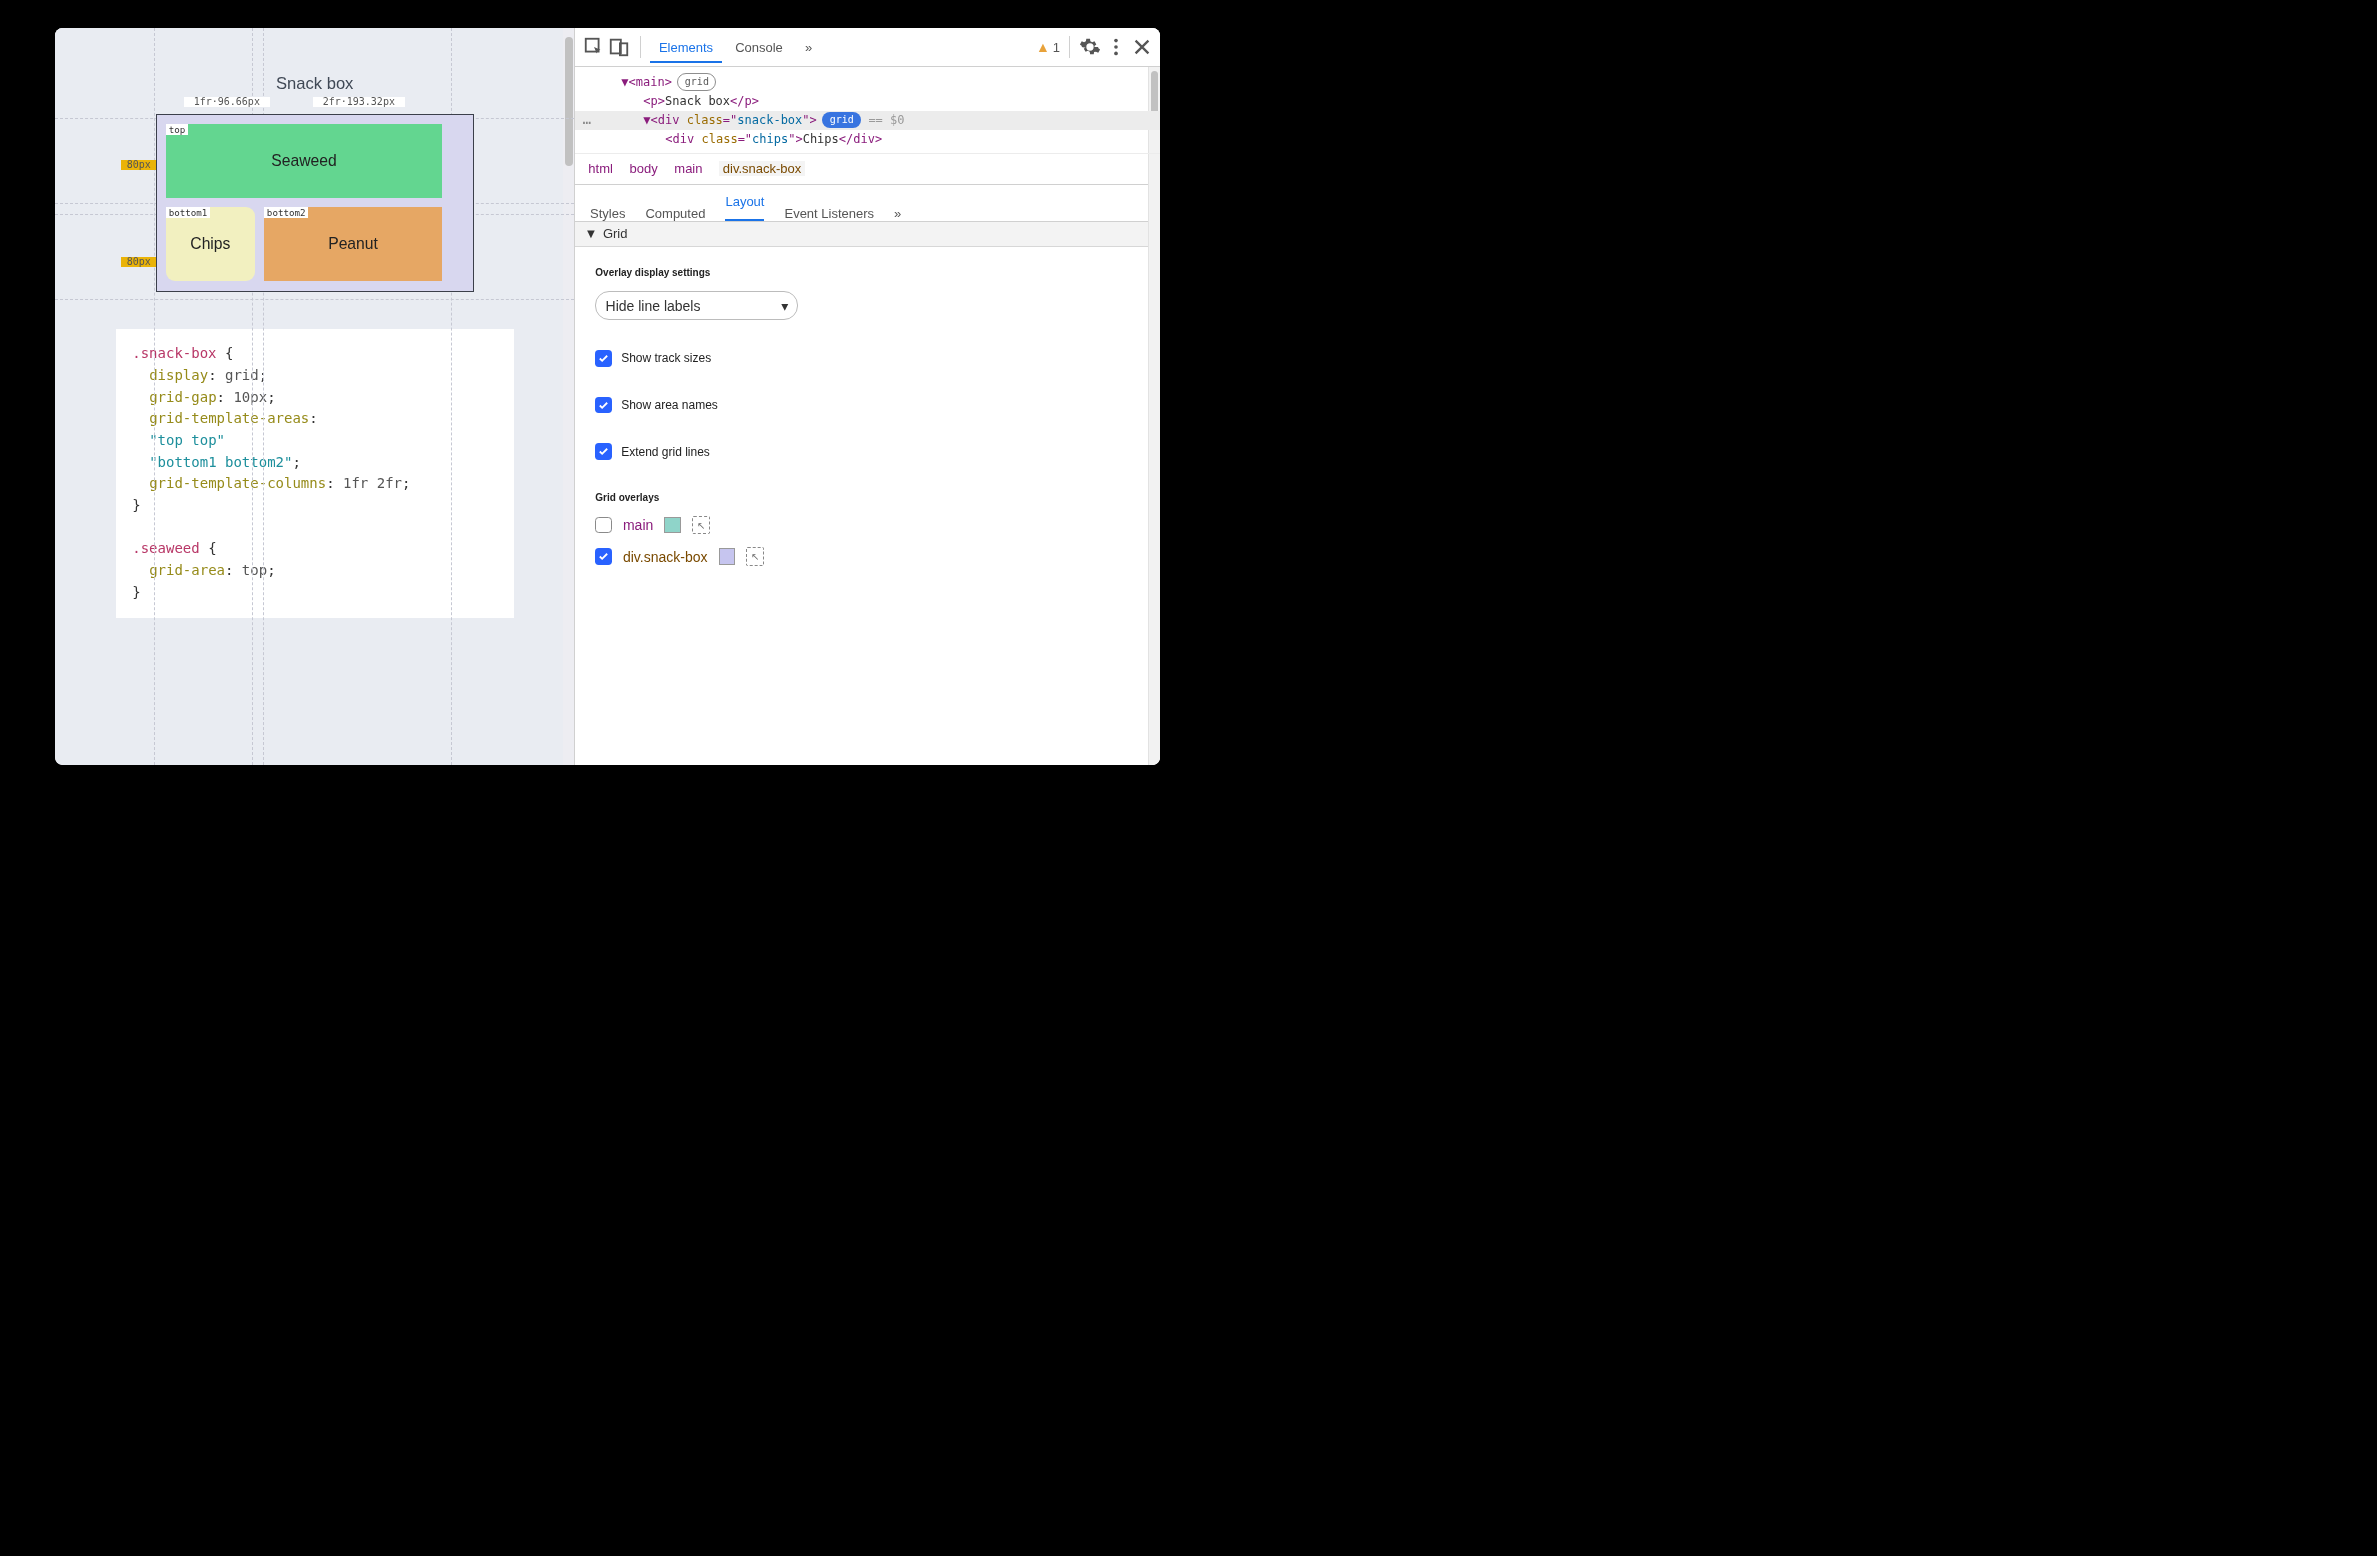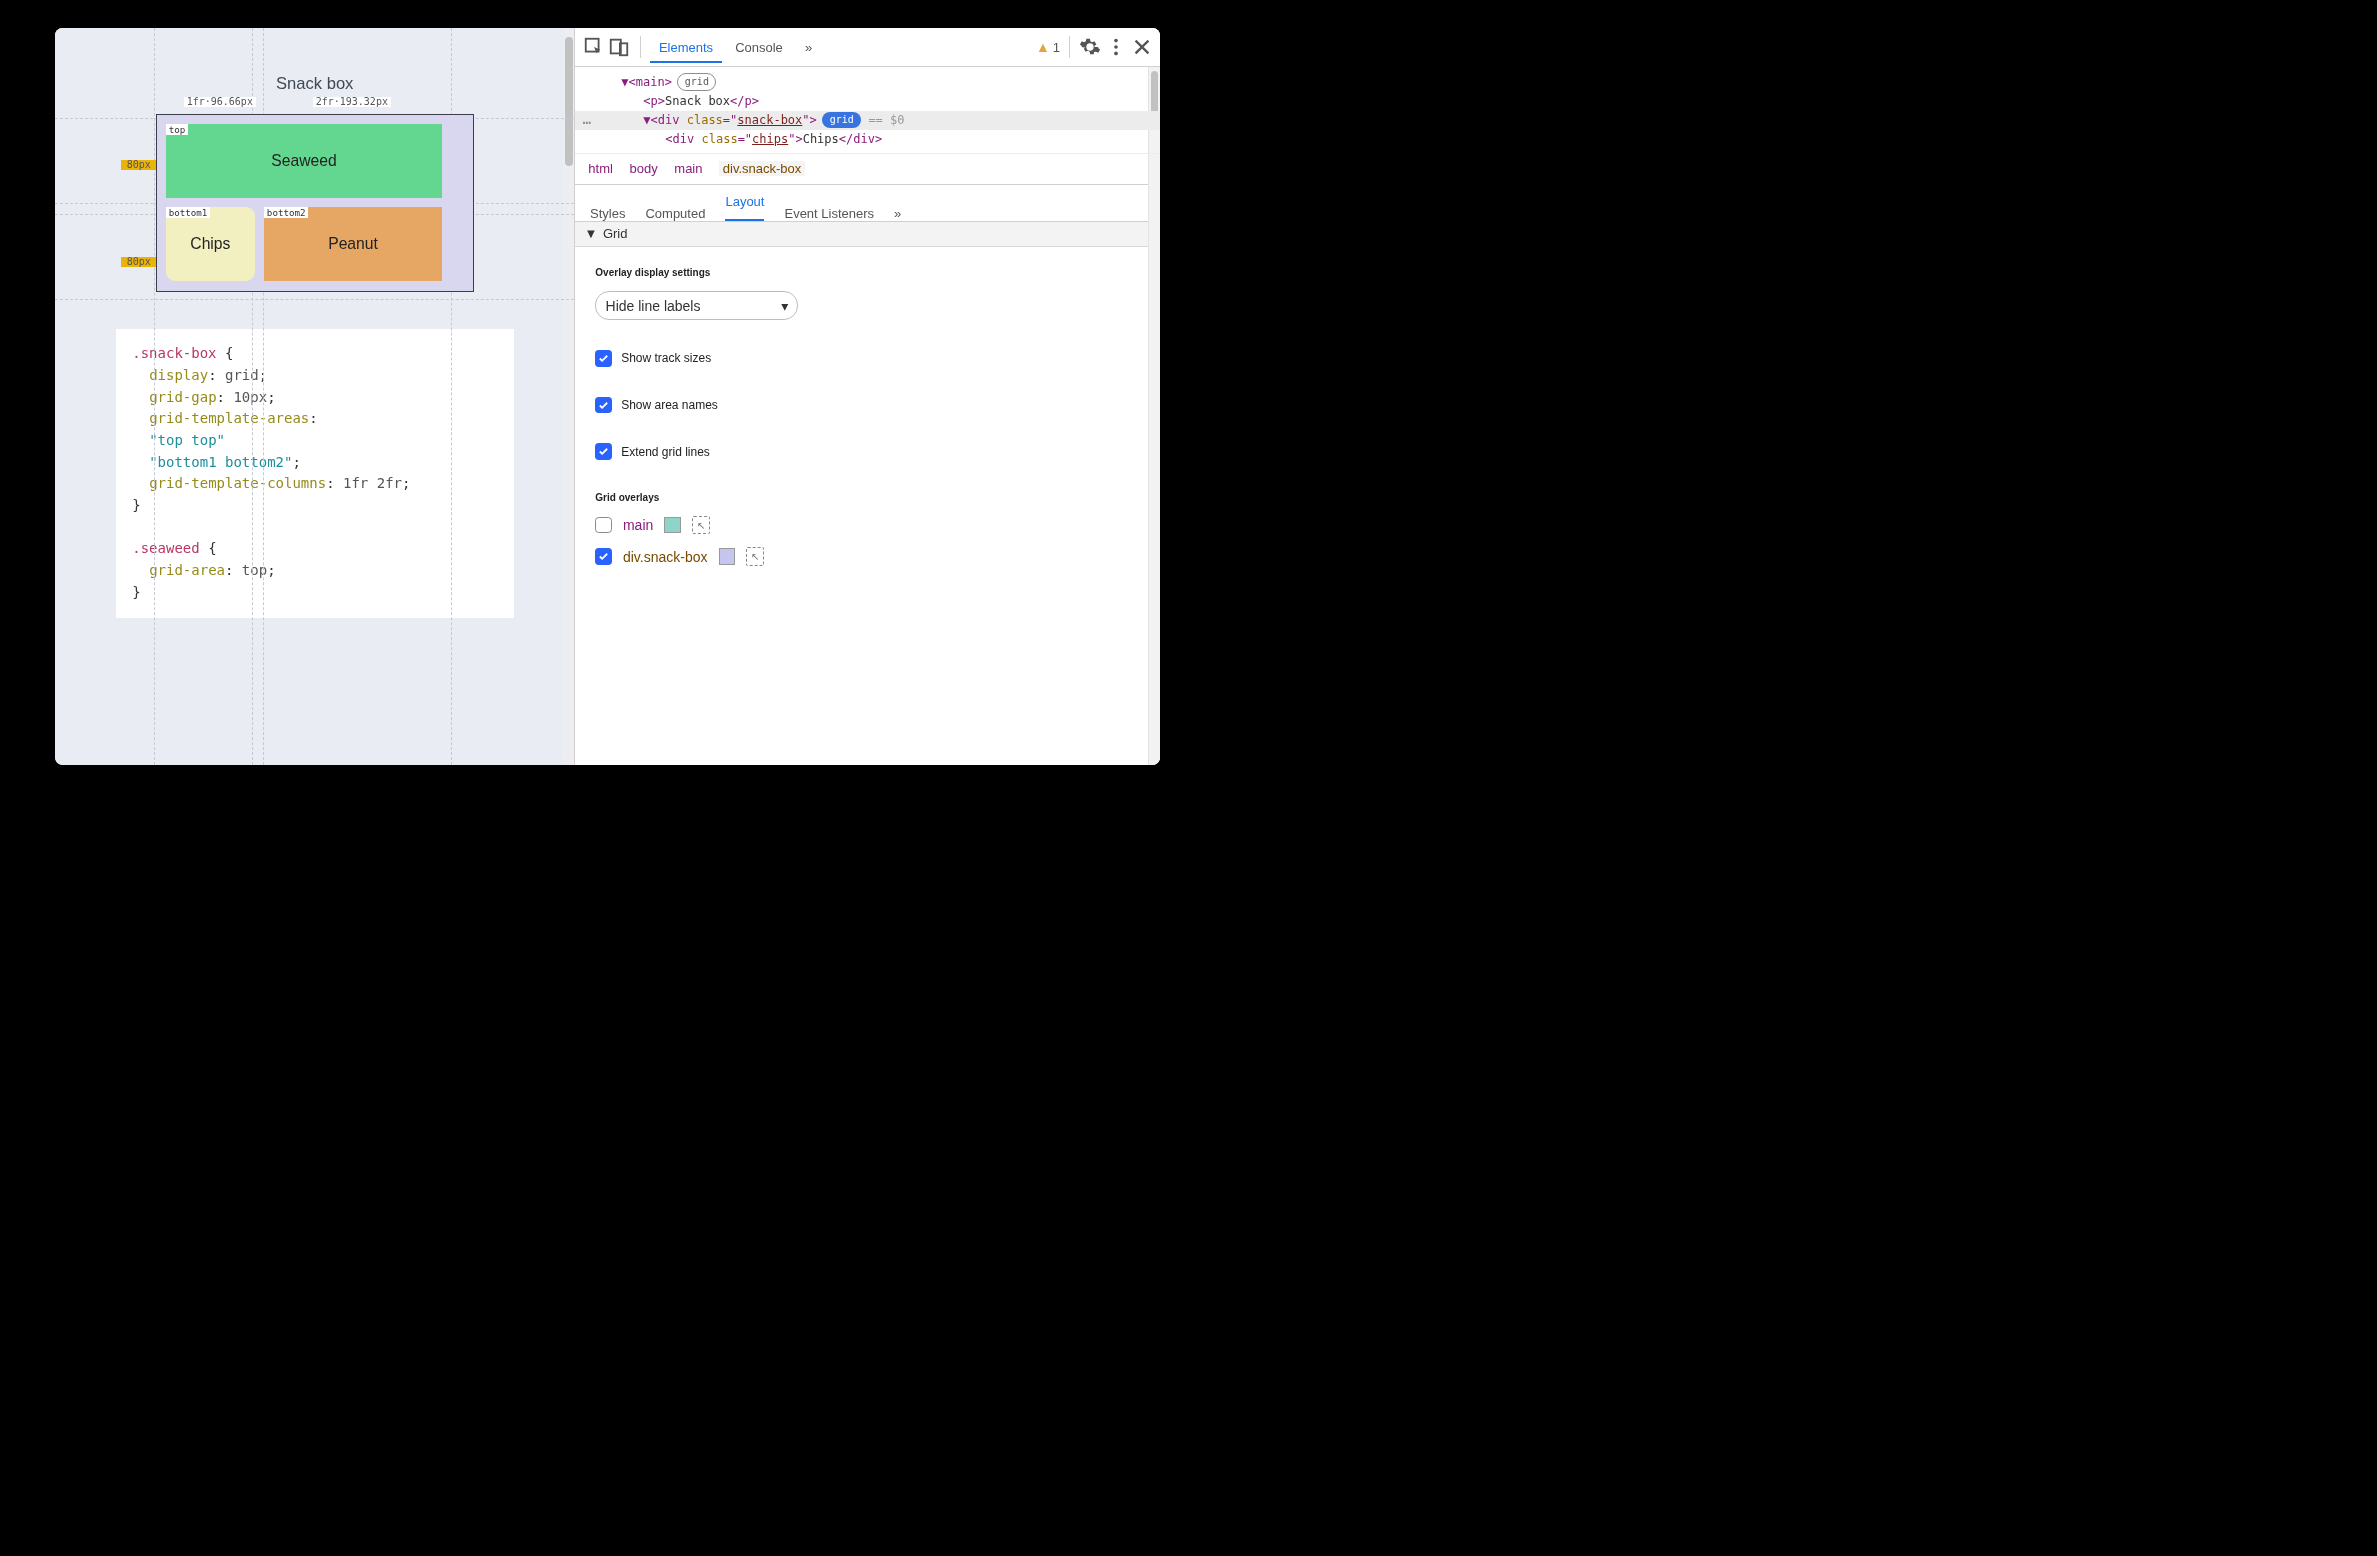--- a/index.html
+++ b/index.html
@@ -39,21 +39,21 @@
     position: relative;
     width: 318px;
     margin: 0 auto 37px auto;
   }
   .col-label {
     position: absolute;
     top: -16.6px;
     font: 10px/1 "Menlo", monospace;
     color: #555;
     background: #fff;
-    padding: 0 3px;
+    padding: 0 10px;
   }
   .col-label.c1 { left: 28px; }
   .col-label.c2 { left: 157px; }
   .row-label {
     position: absolute;
     left: -35px;
     font: 10px/1 "Menlo", monospace;
     color: #555;
     background: #eab308;
     padding: 0 6px;
@@ -132,21 +132,21 @@
   .dom {
     padding:5.5px 7.4px 3.7px 46px;
     font: 12px/1.6 "Menlo","Consolas",monospace;
     border-bottom:0.9px solid #ececec;
     position: relative;
     overflow: hidden;
   }
   .dom .row { white-space:pre; }
   .tagc { color:#8a1c7c; }
   .attrn{ color:#9a6b00; }
-  .attrv{ color:#7f1d1d;text-decoration:underline; }
+  .attrv{ color:#0369a1; }
   .txt  { color:#333; }
   .badge-grid-outline{
     display:inline-block;border:0.9px solid #8e8e8e;border-radius:9.2px;
     padding:0 6.4px;font-size:10px;color:#5a5a5a;margin-left:5.5px;vertical-align:0.9px;
   }
   .badge-grid-solid{
     display:inline-block;background:#3874e0;color:#fff;border-radius:9.2px;
     padding:0 7.4px;font-size:10px;margin-left:5.5px;vertical-align:0.9px;
   }
   .dom .sel-row{

